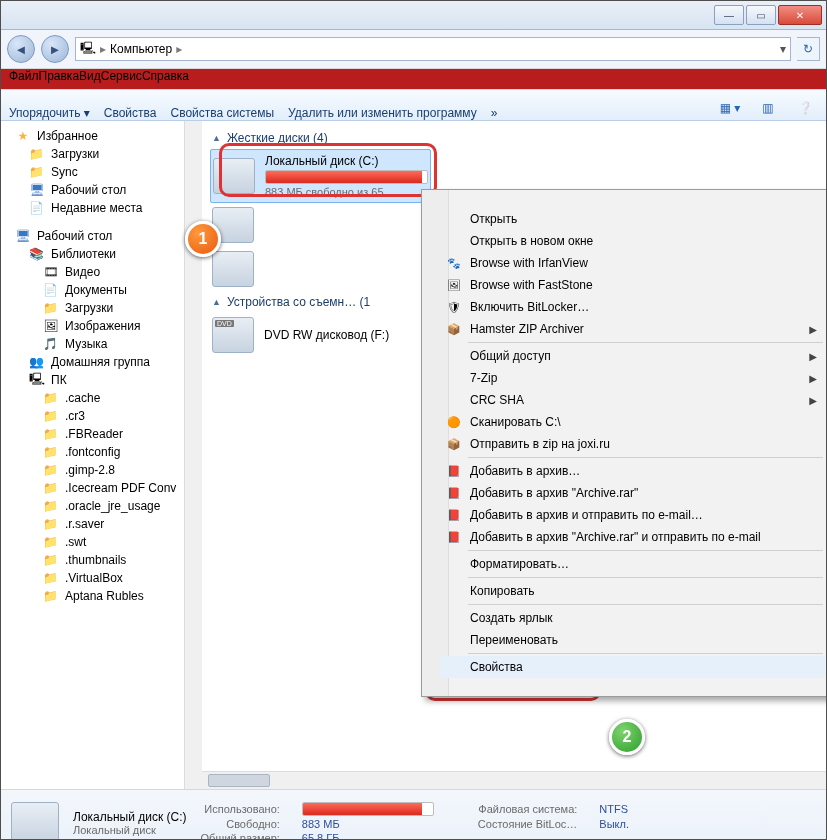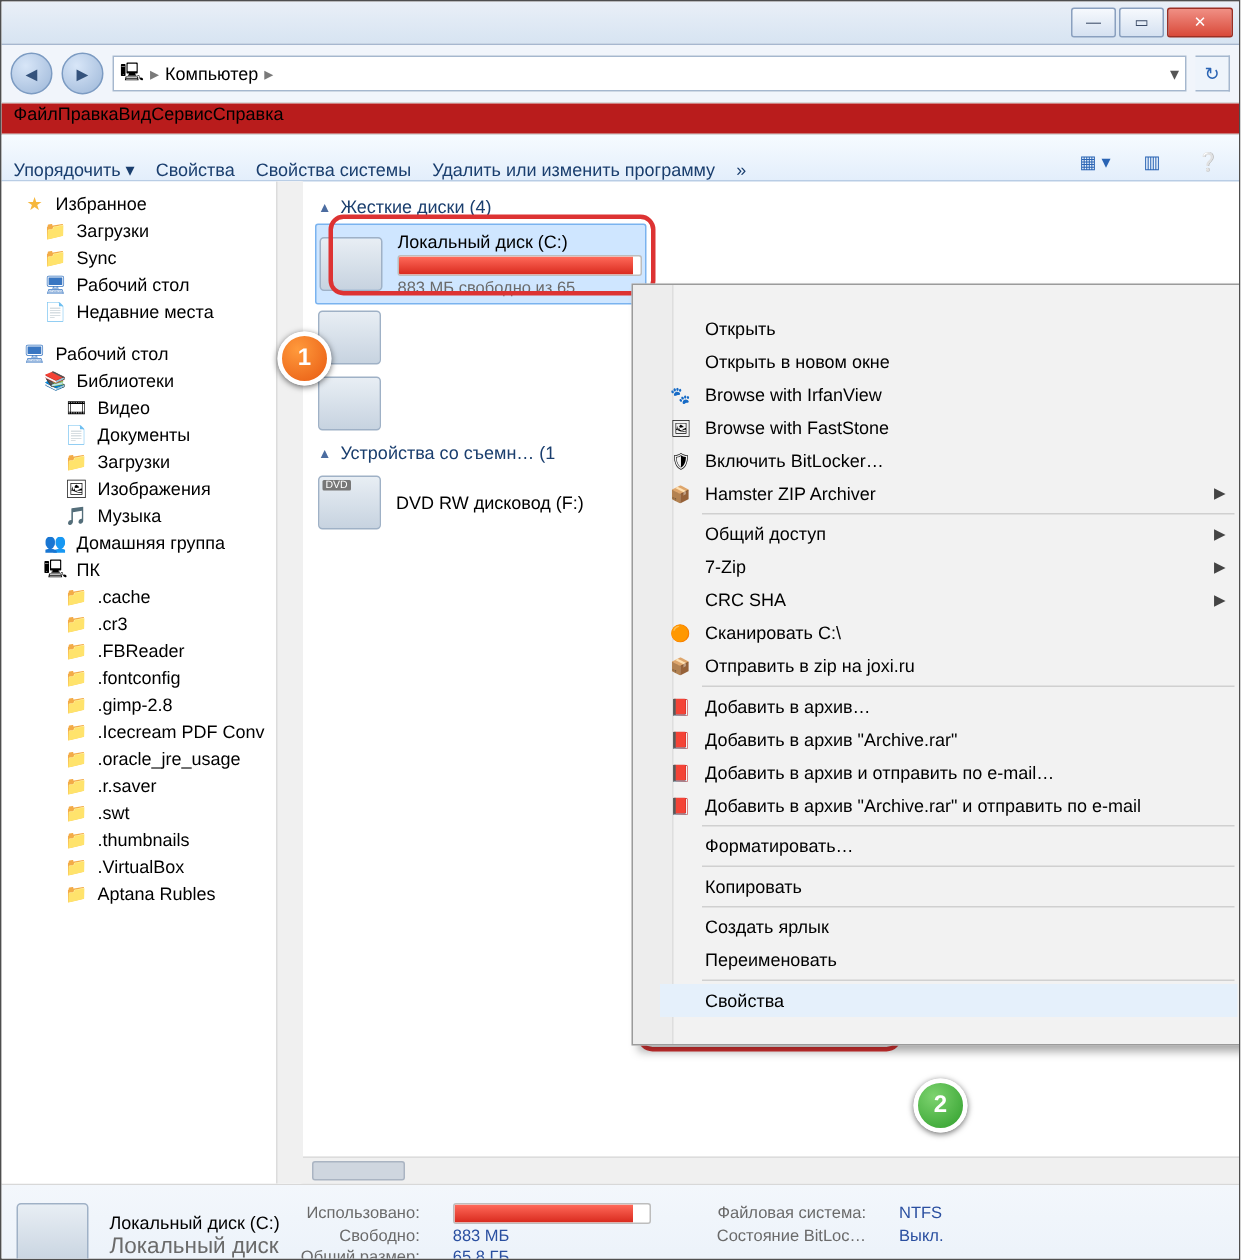--- a/index.html
+++ b/index.html
@@ -358,21 +358,21 @@
       </div>
   </div>
 
   <div class="callout" style="left:184px;top:220px">1</div>
   <div class="callout green" style="left:608px;top:718px">2</div>
 
   <div class="details">
     <div class="dicon"></div>
     <div>
       <div style="font-size:12px">Локальный диск (C:)</div>
-      <div style="font-size:15px;color:#6a6a6a">Локальный диск</div>
+      <div style="font-size:11px;color:#6a6a6a">Локальный диск</div>
     </div>
     <div class="cols">
       <span class="lbl">Использовано:</span>
       <span class="mini-bar">
           <span class="fill"></span>
         </span>
       <span></span>
       <span class="lbl">Файловая система:</span>
       <span class="val">NTFS</span>
 

